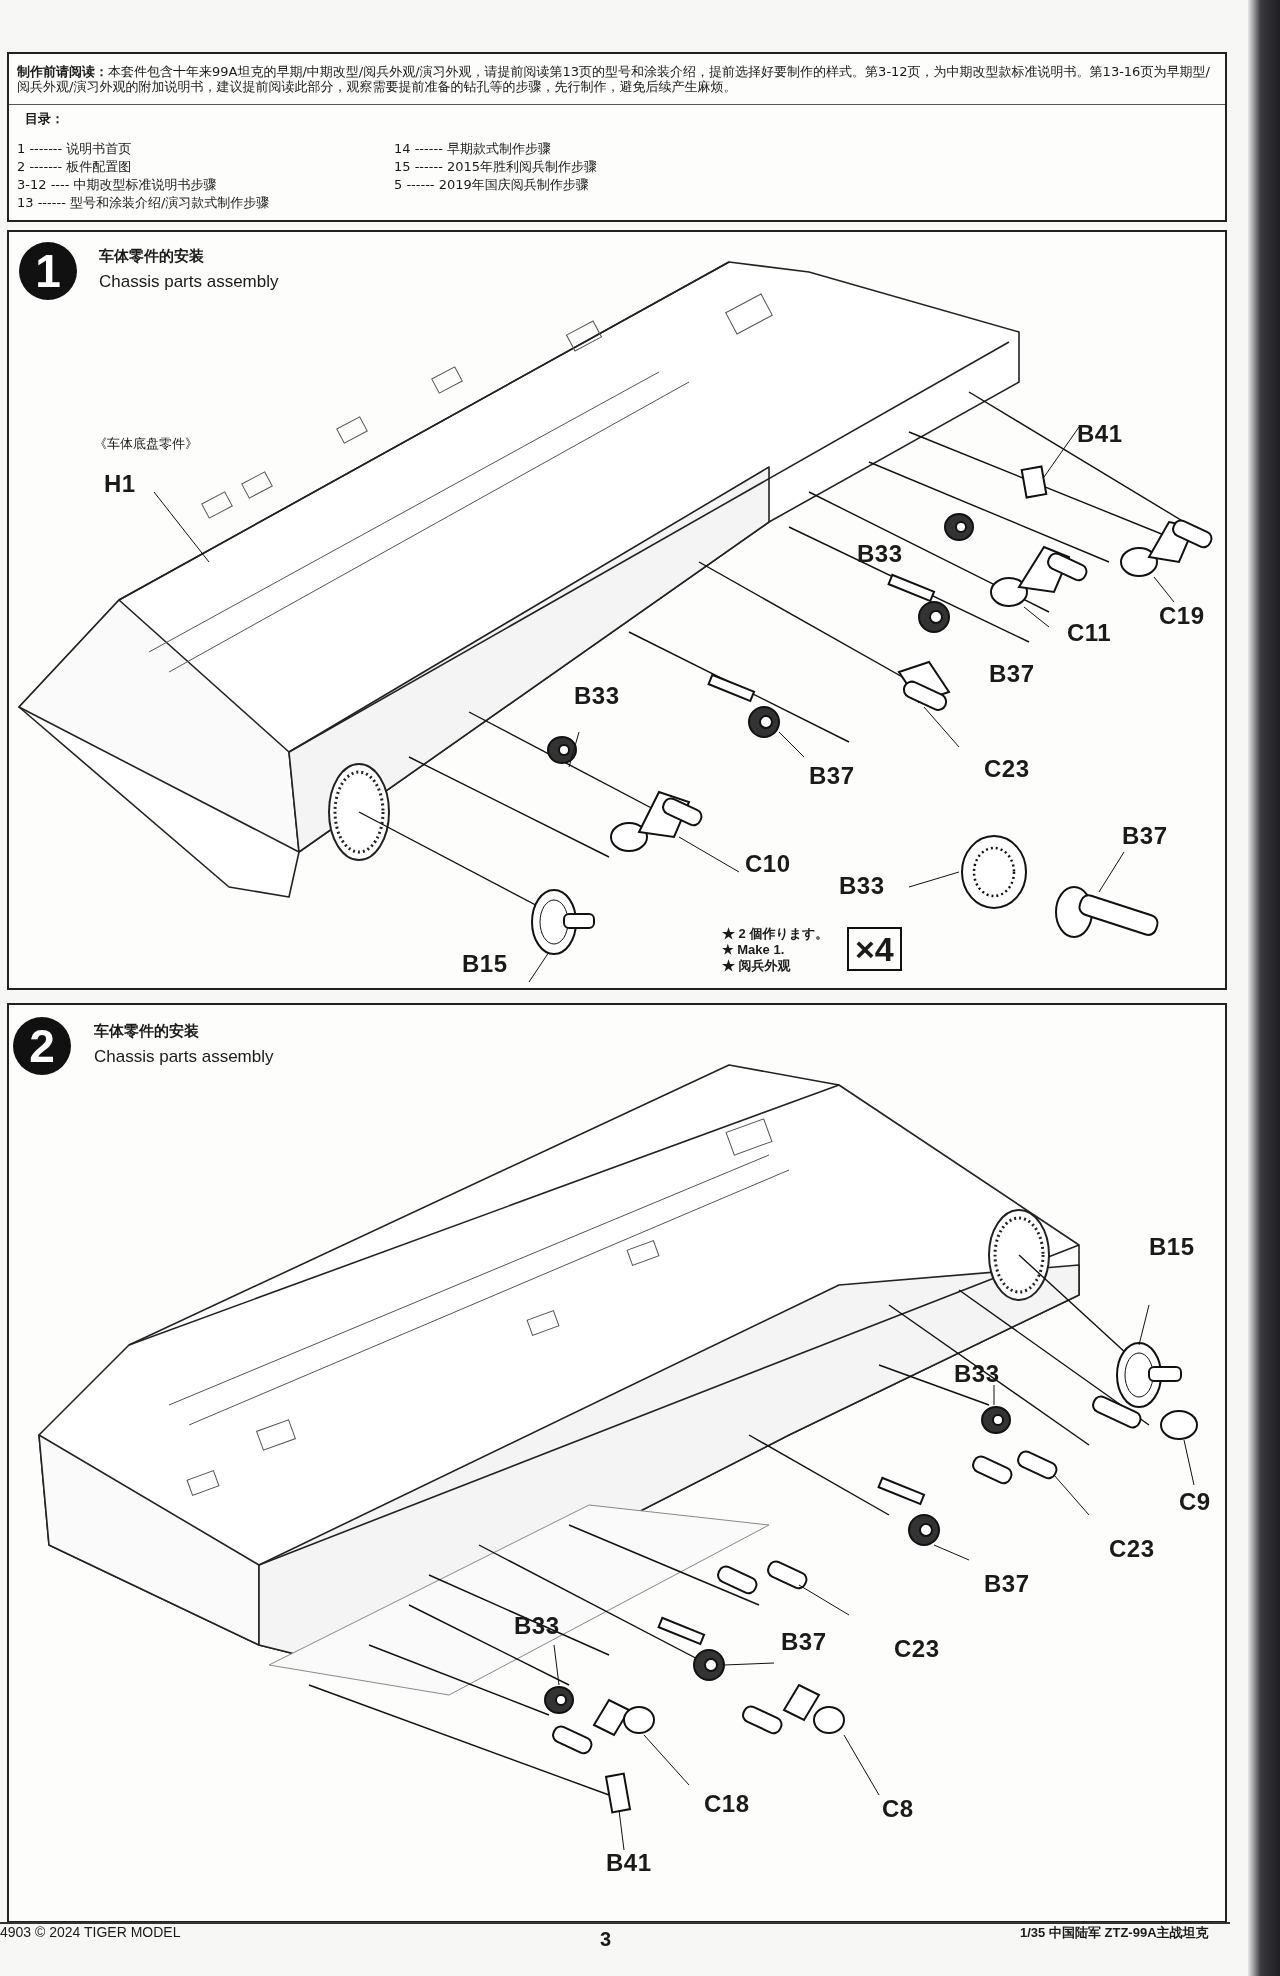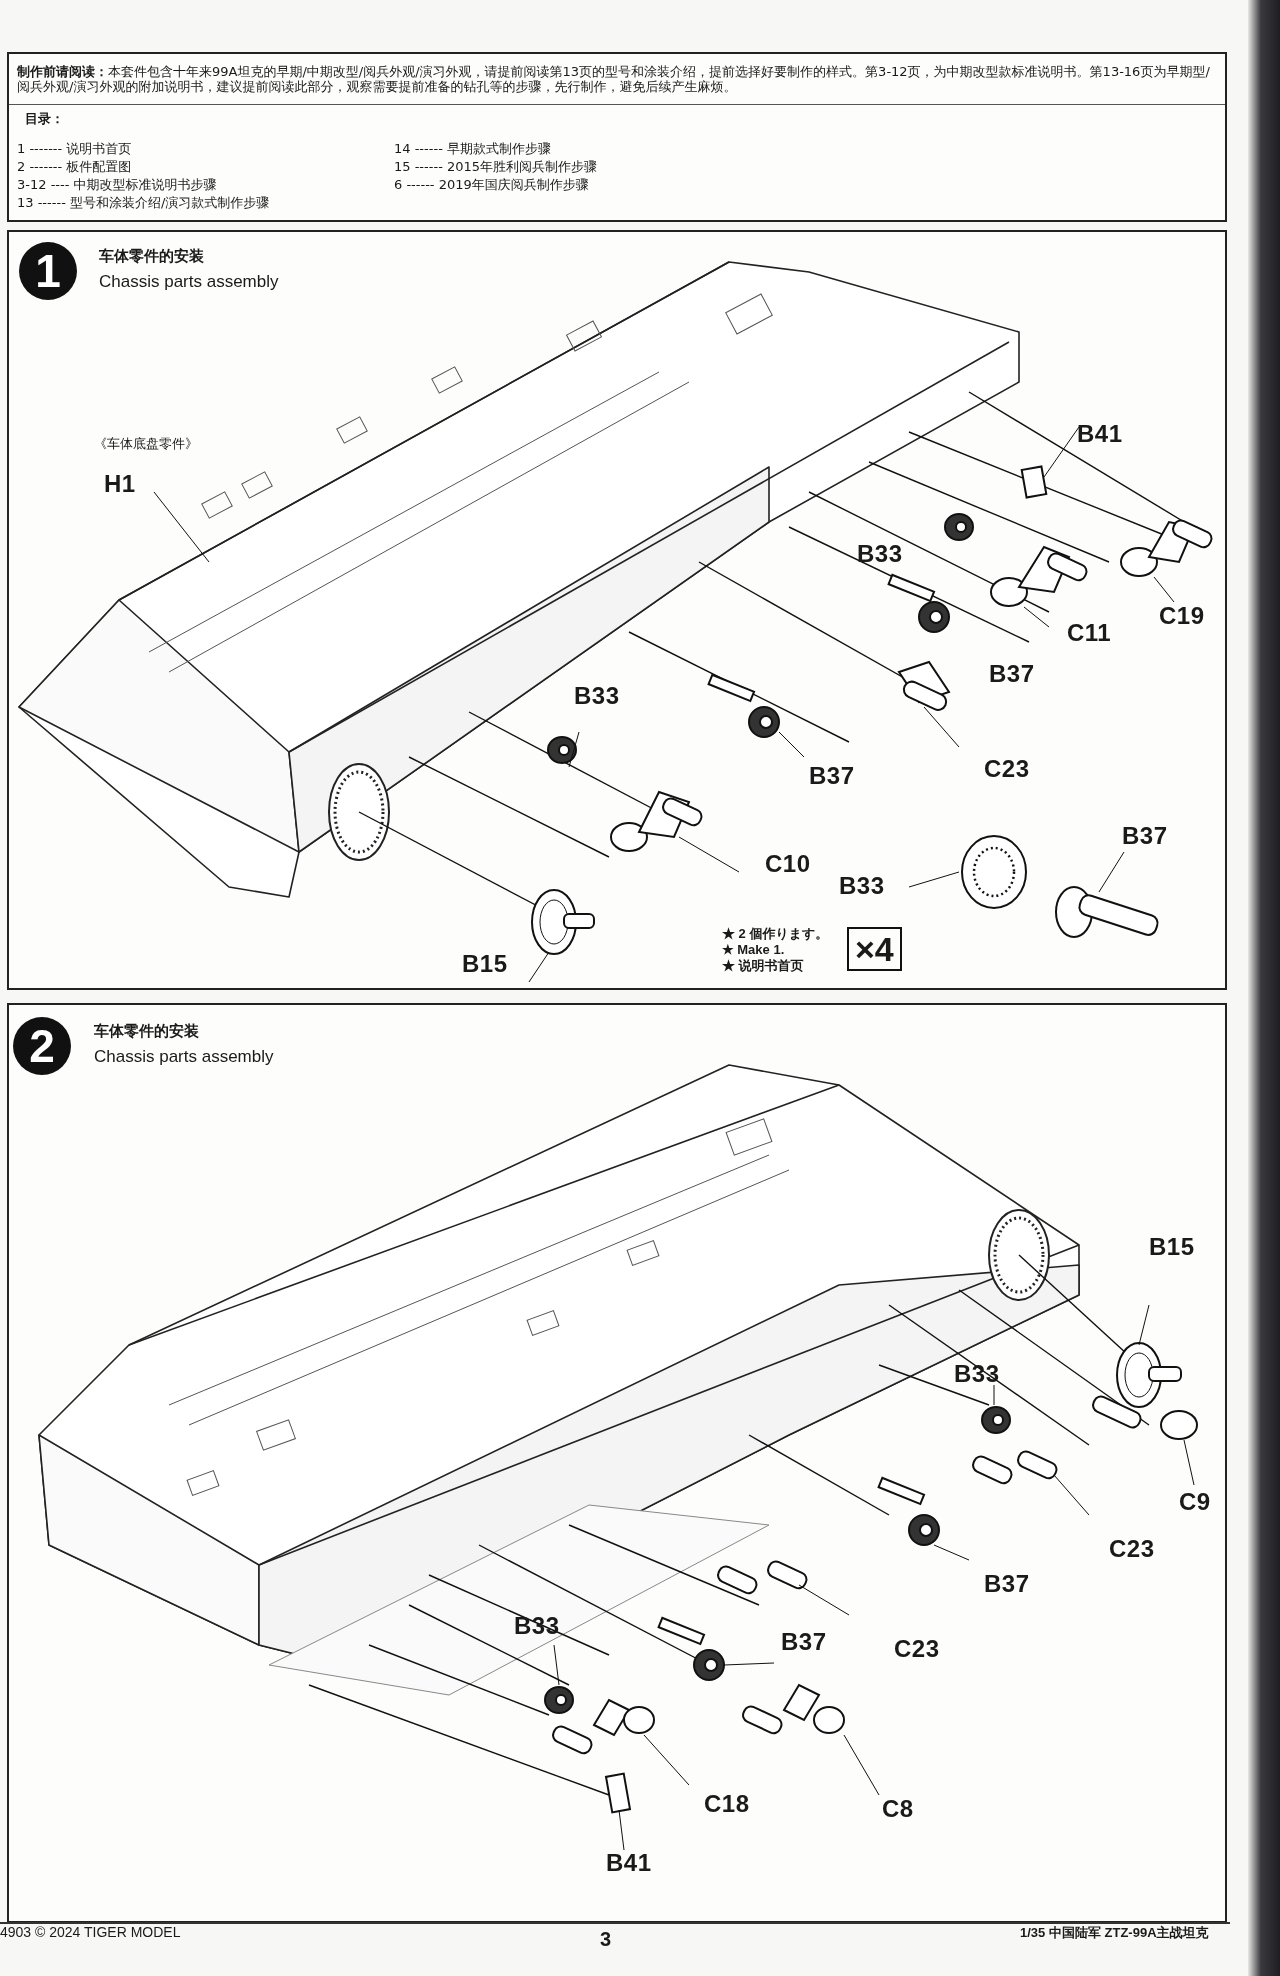--- a/index.html
+++ b/index.html
@@ -43,21 +43,21 @@
   <div class="toc-title">目录：</div>
   <div class="toc-col c1">
     <div>1 ------- 说明书首页</div>
     <div>2 ------- 板件配置图</div>
     <div>3-12 ---- 中期改型标准说明书步骤</div>
     <div>13 ------ 型号和涂装介绍/演习款式制作步骤</div>
   </div>
   <div class="toc-col c2">
     <div>14 ------ 早期款式制作步骤</div>
     <div>15 ------ 2015年胜利阅兵制作步骤</div>
-    <div>6 ------ 2019年国庆阅兵制作步骤</div>
+    <div>5 ------ 2019年国庆阅兵制作步骤</div>
   </div>
 </div>
 
 <div class="box" id="step1">
   <svg class="drawing" width="1216" height="756" viewBox="0 0 1216 756">
     <g fill="#fff" stroke="#222" stroke-width="1.6" stroke-linejoin="round">
 
       <polygon points="10,475 110,368 720,30 800,40 1010,100 1010,150 760,290 290,620 280,665 220,655"></polygon>
       <polygon points="110,368 280,520 290,620 10,475" fill="#fafafa"></polygon>
       <polygon points="280,520 760,235 760,290 290,620" fill="#f4f4f4"></polygon>
@@ -171,29 +171,29 @@
 
   <div class="part-label" style="left:95px;top:238px;">H1</div>
   <div class="part-label" style="left:1068px;top:188px;">B41</div>
   <div class="part-label" style="left:848px;top:308px;">B33</div>
   <div class="part-label" style="left:1150px;top:370px;">C19</div>
   <div class="part-label" style="left:1058px;top:387px;">C11</div>
   <div class="part-label" style="left:980px;top:428px;">B37</div>
   <div class="part-label" style="left:565px;top:450px;">B33</div>
   <div class="part-label" style="left:975px;top:523px;">C23</div>
   <div class="part-label" style="left:800px;top:530px;">B37</div>
-  <div class="part-label" style="left:756px;top:618px;">C10</div>
+  <div class="part-label" style="left:736px;top:618px;">C10</div>
   <div class="part-label" style="left:453px;top:718px;">B15</div>
   <div class="part-label" style="left:830px;top:640px;">B33</div>
   <div class="part-label" style="left:1113px;top:590px;">B37</div>
 
   <div class="make-note" style="left:713px;top:694px;">
     <div>★ 2 個作ります。</div>
     <div>★ Make 1.</div>
-    <div>★ 说明书首页</div>
+    <div>★ 阅兵外观</div>
   </div>
   <div class="x4" style="left:838px;top:695px;">×4</div>
 </div>
 
 <div class="box" id="step2">
   <svg class="drawing" width="1216" height="916" viewBox="0 0 1216 916">
     <g fill="#fff" stroke="#222" stroke-width="1.6" stroke-linejoin="round">
       <polygon points="30,430 120,340 720,60 830,80 1070,240 1070,290 780,430 330,660 250,640 40,540"></polygon>
       <polygon points="30,430 250,560 250,640 40,540" fill="#fafafa"></polygon>
       <polygon points="250,560 830,280 1070,260 1070,290 780,430 330,660 250,640" fill="#f4f4f4"></polygon>

